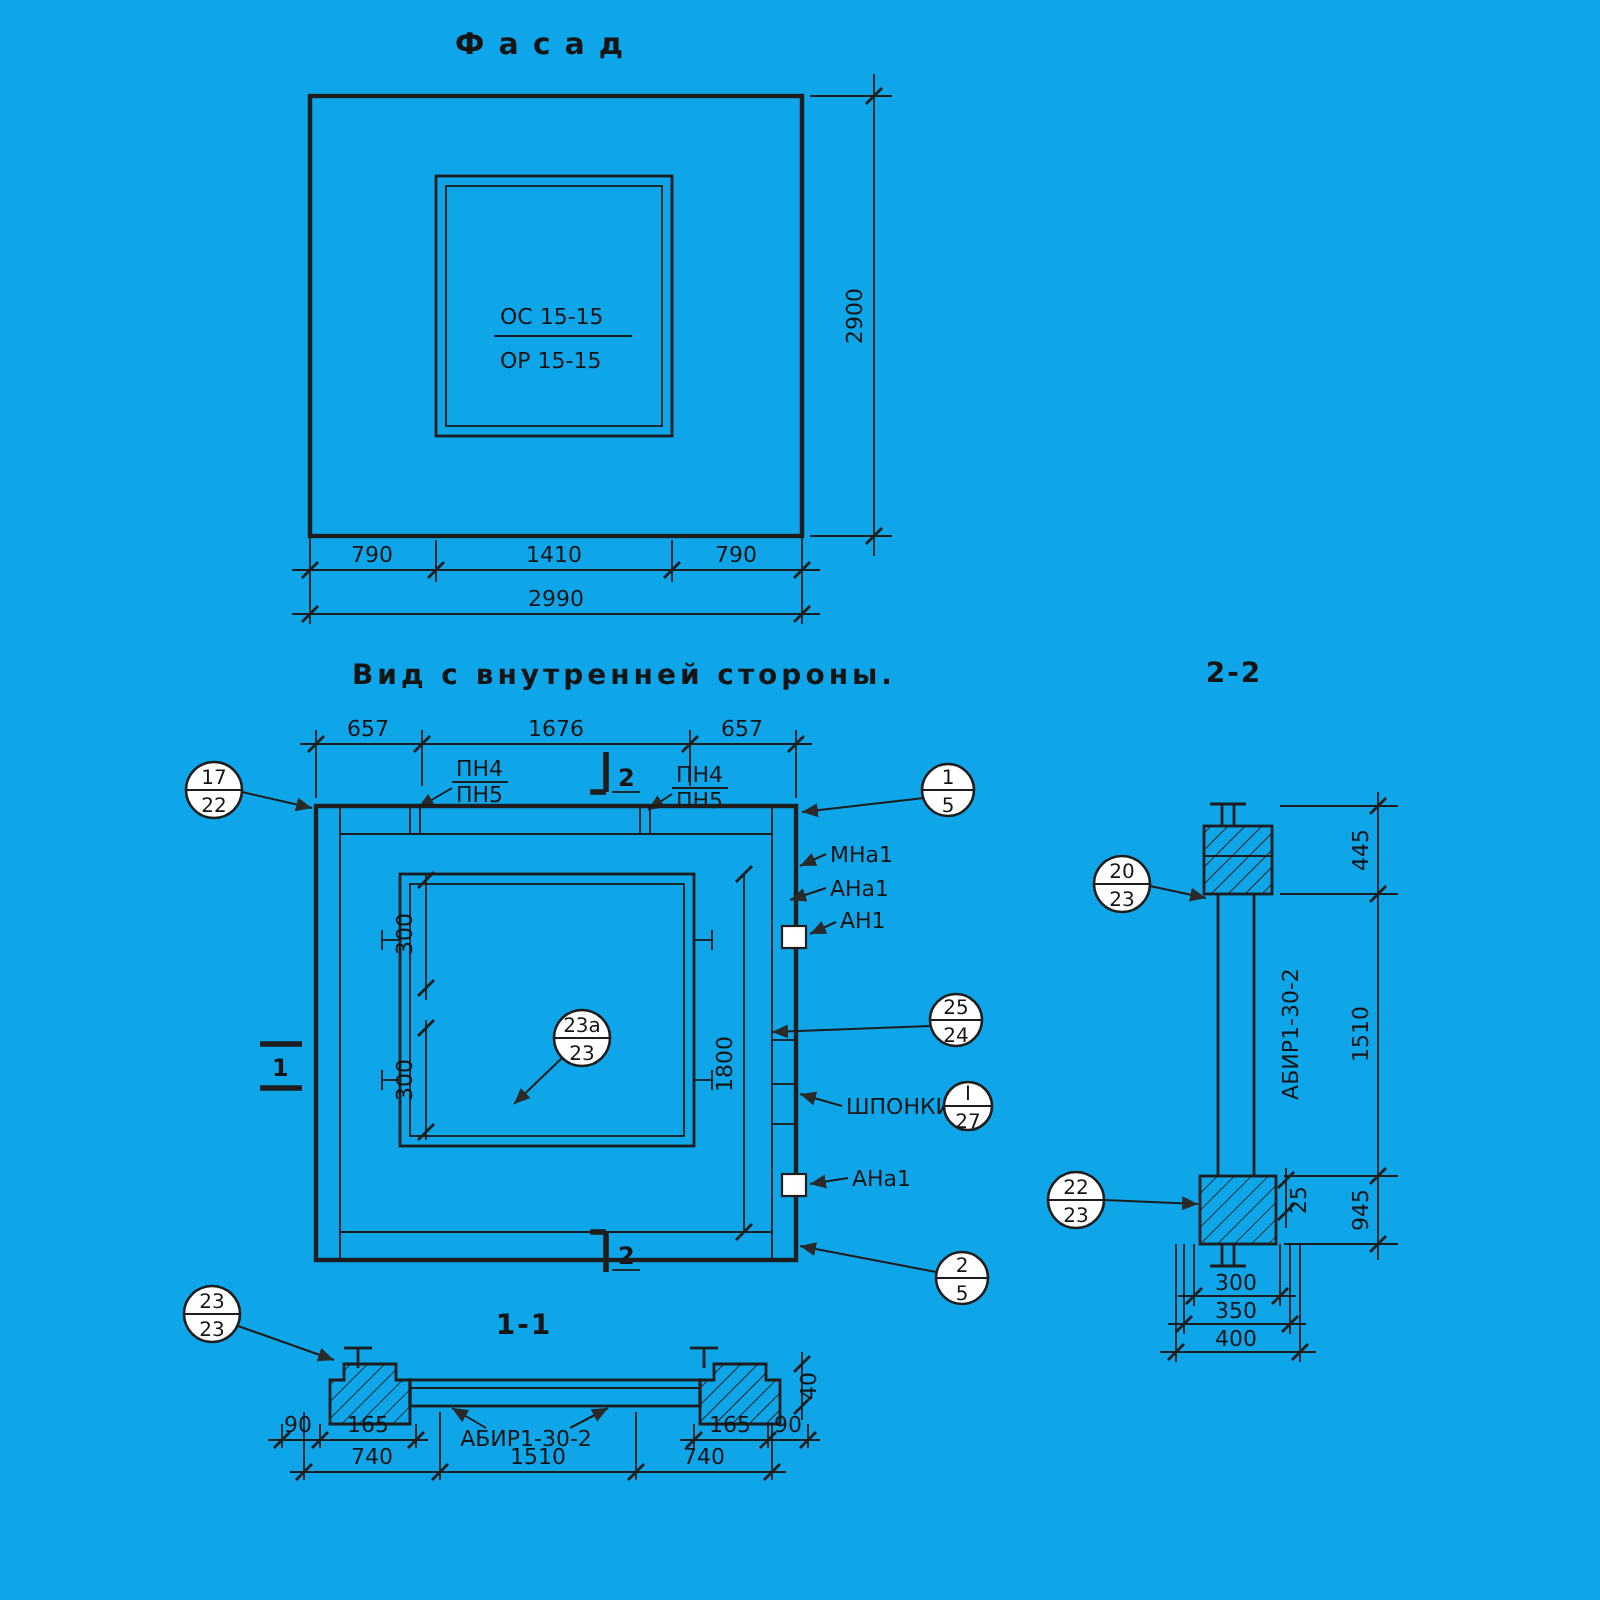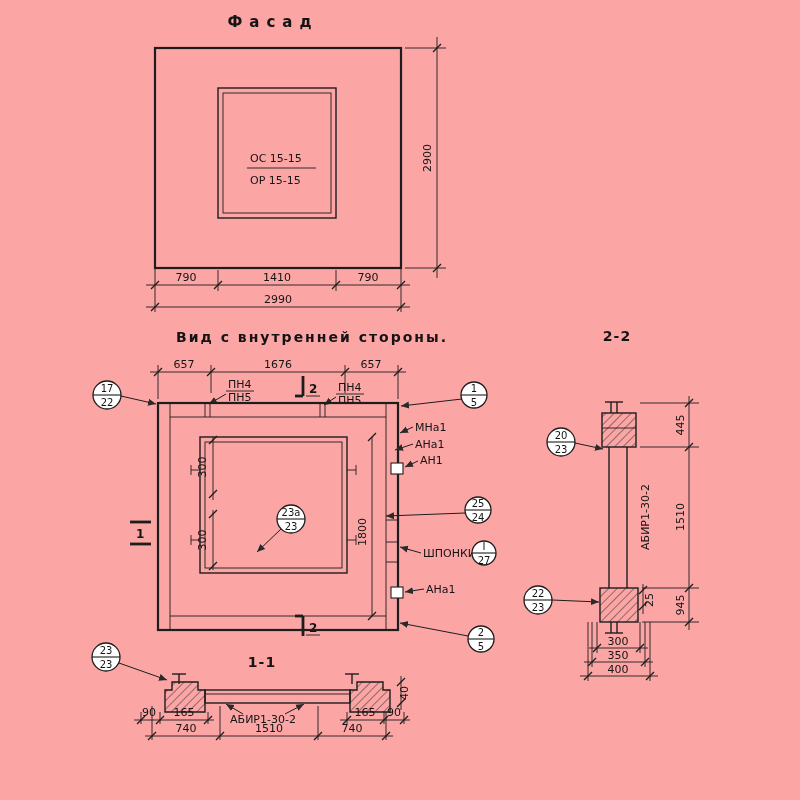--- a/index.html
+++ b/index.html
@@ -1,16 +1,16 @@
 <!DOCTYPE html>
 <html><head>
 <meta charset="utf-8">
 <style>
   html,body{margin:0;padding:0;background:#e9e9e9;}
-  .page{width:800px;height:800px;background:#fca5a5;position:relative;font-family:"DejaVu Sans",sans-serif;}
+  .page{width:800px;height:800px;background:#0ea5e9;position:relative;font-family:"DejaVu Sans",sans-serif;}
   svg{display:block;}
   .ln{fill:none;stroke:#1d1d1d;stroke-width:1.4;}
   .thick{stroke-width:2.2;}
   .thin{stroke-width:0.9;}
   .cut{stroke:#1d1d1d;stroke-width:2.8;fill:none;}
   .tick{stroke:#1d1d1d;stroke-width:1.3;}
   .leader{fill:none;stroke:#1d1d1d;stroke-width:1;}
   .hatched{fill:url(#hatch);stroke:#1d1d1d;stroke-width:1.4;}
   .wh{fill:#ffffff;stroke:#1d1d1d;stroke-width:1.1;}
   text{font-family:"DejaVu Sans",sans-serif;fill:#141414;}

